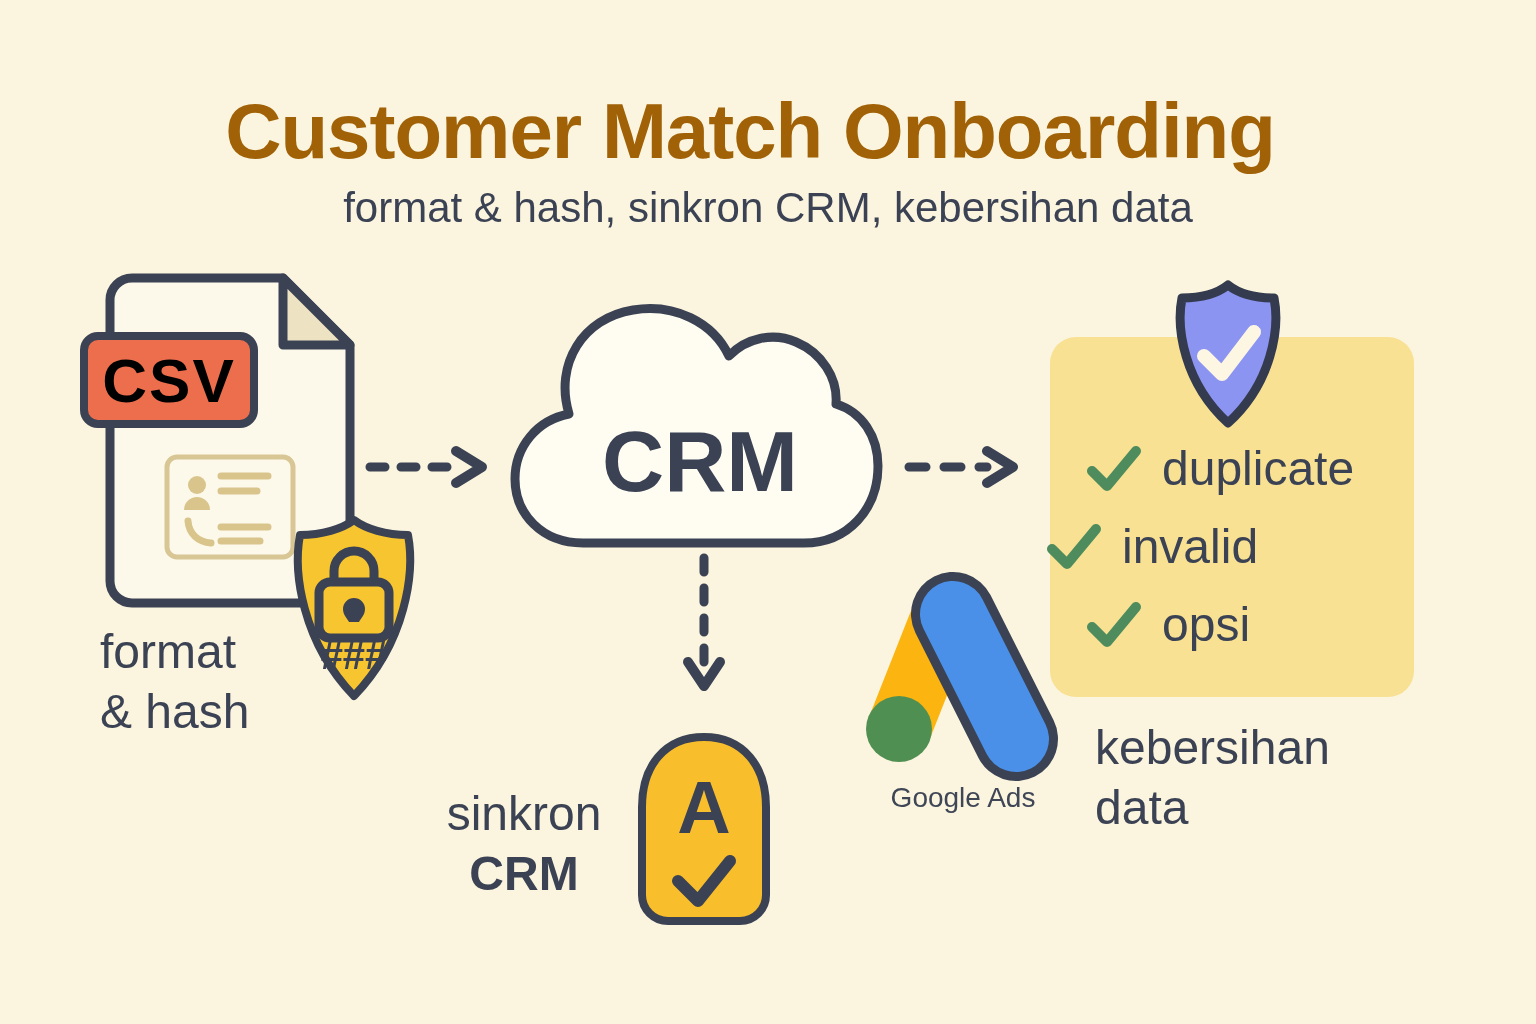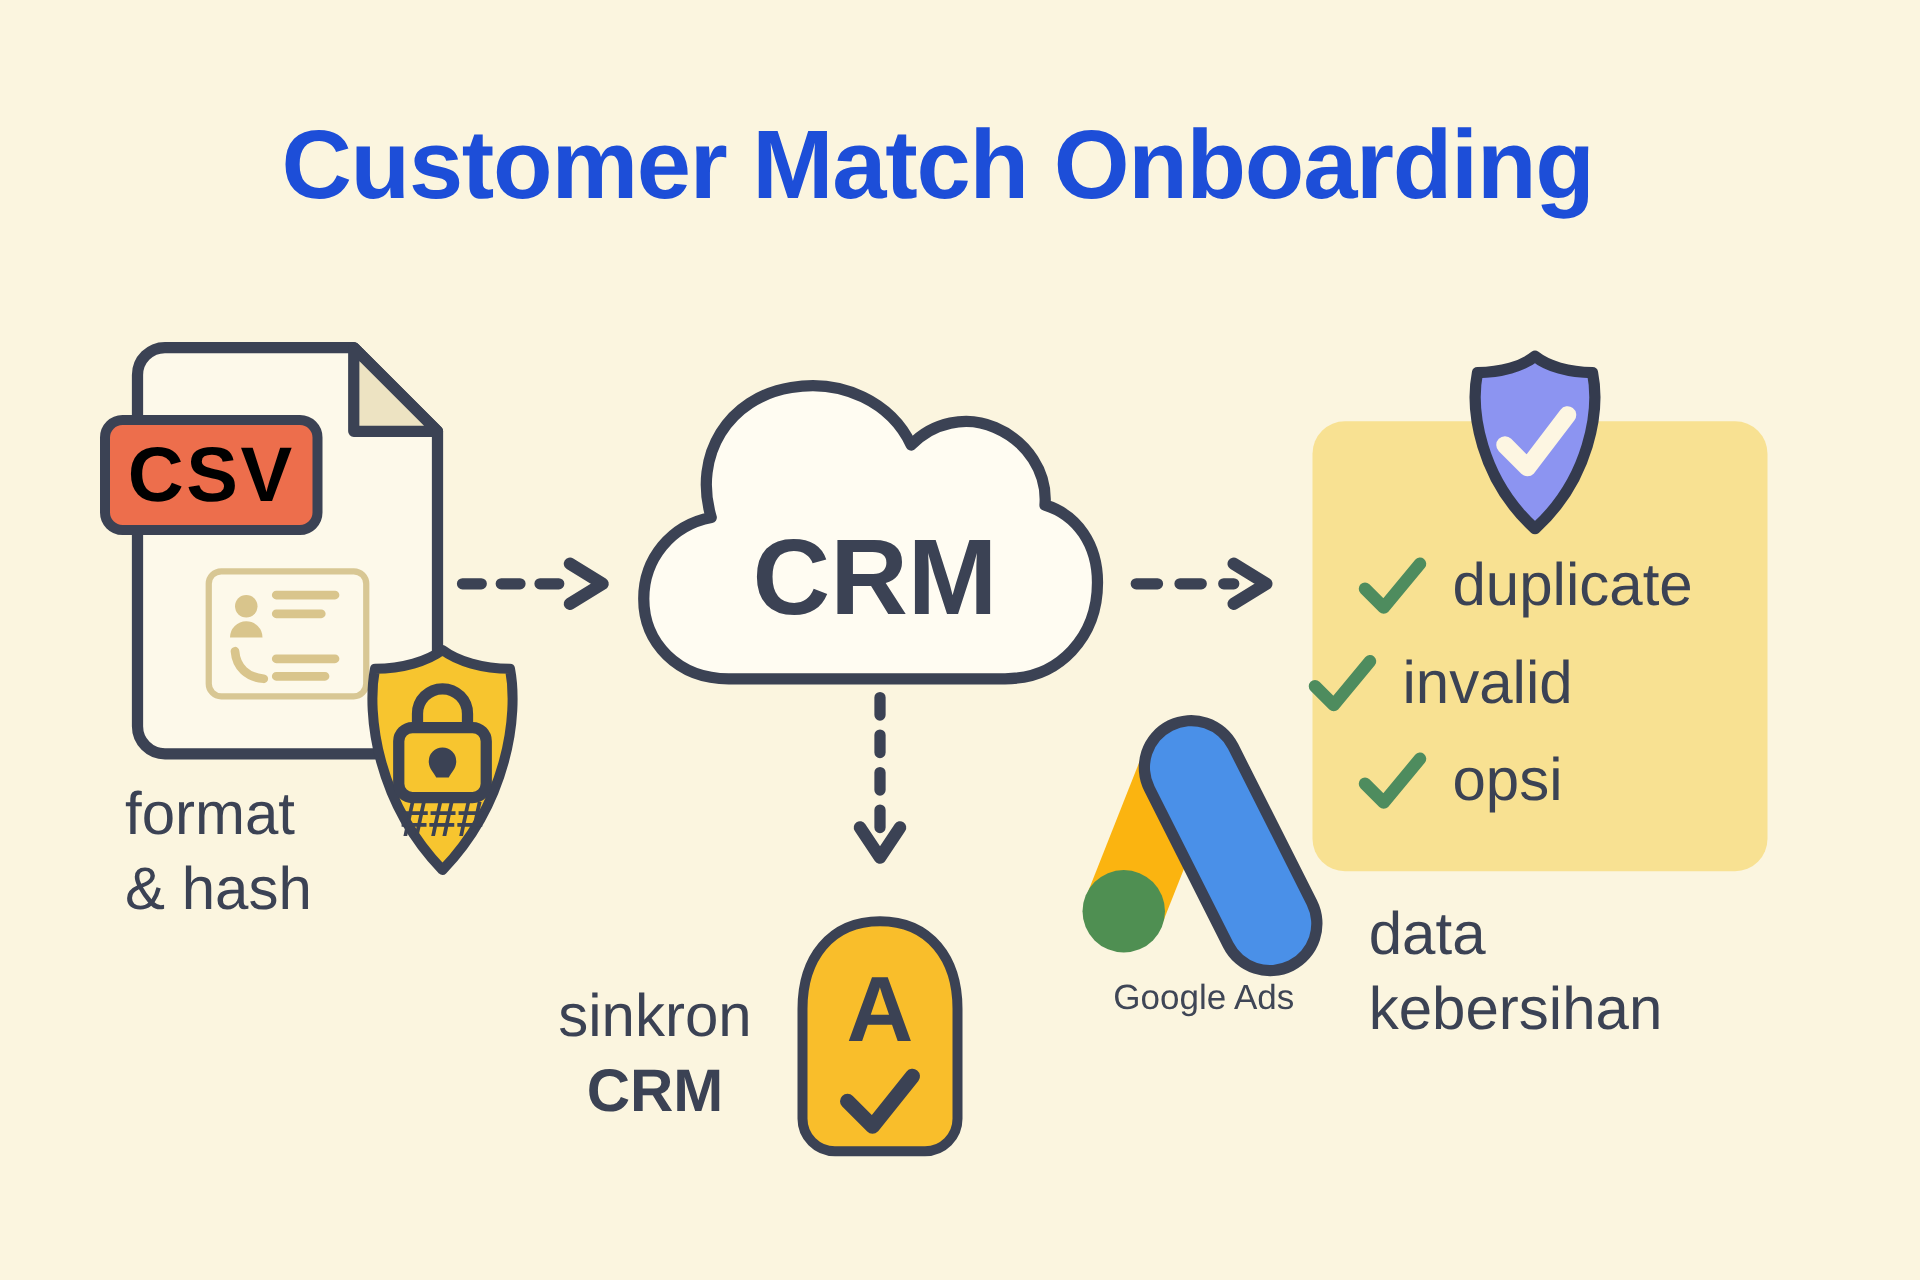--- a/index.html
+++ b/index.html
@@ -5,21 +5,21 @@
   html,body{margin:0;padding:0;background:#e8e8e8;}
   #canvas{
     position:relative;width:1536px;height:1024px;overflow:hidden;
     background:#FBF5DF;
     font-family:"Liberation Sans", sans-serif;
     color:#3B4254;
   }
   .abs{position:absolute;}
   .title{
     left:0;width:1500px;top:86px;text-align:center;
-    font-size:78px;font-weight:700;letter-spacing:-1px;color:#1d4ed8;margin:0;
+    font-size:78px;font-weight:700;letter-spacing:-1px;color:#a16207;margin:0;
   }
   .subtitle{
     left:0;width:1536px;top:184px;text-align:center;
     font-size:42px;font-weight:400;color:#3B4254;
   }
   .caption{font-size:48px;line-height:60px;font-weight:400;color:#3B4254;}
   .caption .bold-line{font-weight:700;}
   .csv-badge{
     left:80px;top:332px;width:162px;height:80px;
     background:#ED6E4C;border:8px solid #3B4254;border-radius:18px;
@@ -37,20 +37,21 @@
     font-size:28px;font-weight:500;color:#3F4656;
   }
   svg{display:block;overflow:visible;}
 </style>
 </head>
 <body>
 
 <div id="canvas">
 
   <h1 class="abs title">Customer Match Onboarding</h1>
+  <div class="abs subtitle">format &amp; hash, sinkron CRM, kebersihan data</div>
 
   <svg class="abs" style="left:103px;top:272px;" width="256" height="340" viewBox="0 0 256 340">
     <path d="M29 6 H180 L247 73 V309 A22 22 0 0 1 225 331 H29 A22 22 0 0 1 7 309 V28 A22 22 0 0 1 29 6 Z" fill="#FDF9EA" stroke="#3B4254" stroke-width="9" stroke-linejoin="round"></path>
     <path d="M180 6 L247 73 H180 Z" fill="#EDE3C2" stroke="#3B4254" stroke-width="9" stroke-linejoin="round"></path>
     <g>
       <rect x="64" y="185" width="126" height="100" rx="10" fill="none" stroke="#D8C794" stroke-width="5"></rect>
       <circle cx="94" cy="213" r="9" fill="#D9C58C"></circle>
       <path d="M81 238 a13 13 0 0 1 26 0 Z" fill="#D9C58C"></path>
       <path d="M118 204 H165 M118 219 H154" stroke="#D9C58C" stroke-width="7" stroke-linecap="round"></path>
       <path d="M85 249 c1 13 10 21 23 22" fill="none" stroke="#D9C58C" stroke-width="7" stroke-linecap="round"></path>
@@ -136,17 +137,17 @@
     <span>invalid</span>
   </div>
   <div class="abs check-row" style="left:1086px;top:592px;">
     <svg width="56" height="46" viewBox="0 0 56 46">
       <path d="M6 26 L21 41 L50 6" fill="none" stroke="#4E8C5E" stroke-width="10" stroke-linecap="round" stroke-linejoin="round"></path>
     </svg>
     <span>opsi</span>
   </div>
 
   <div class="abs caption" style="left:1095px;top:718px;width:320px;">
+    <div>kebersihan</div>
     <div>data</div>
-    <div>kebersihan</div>
   </div>
 
 </div>
 
 </body></html>

